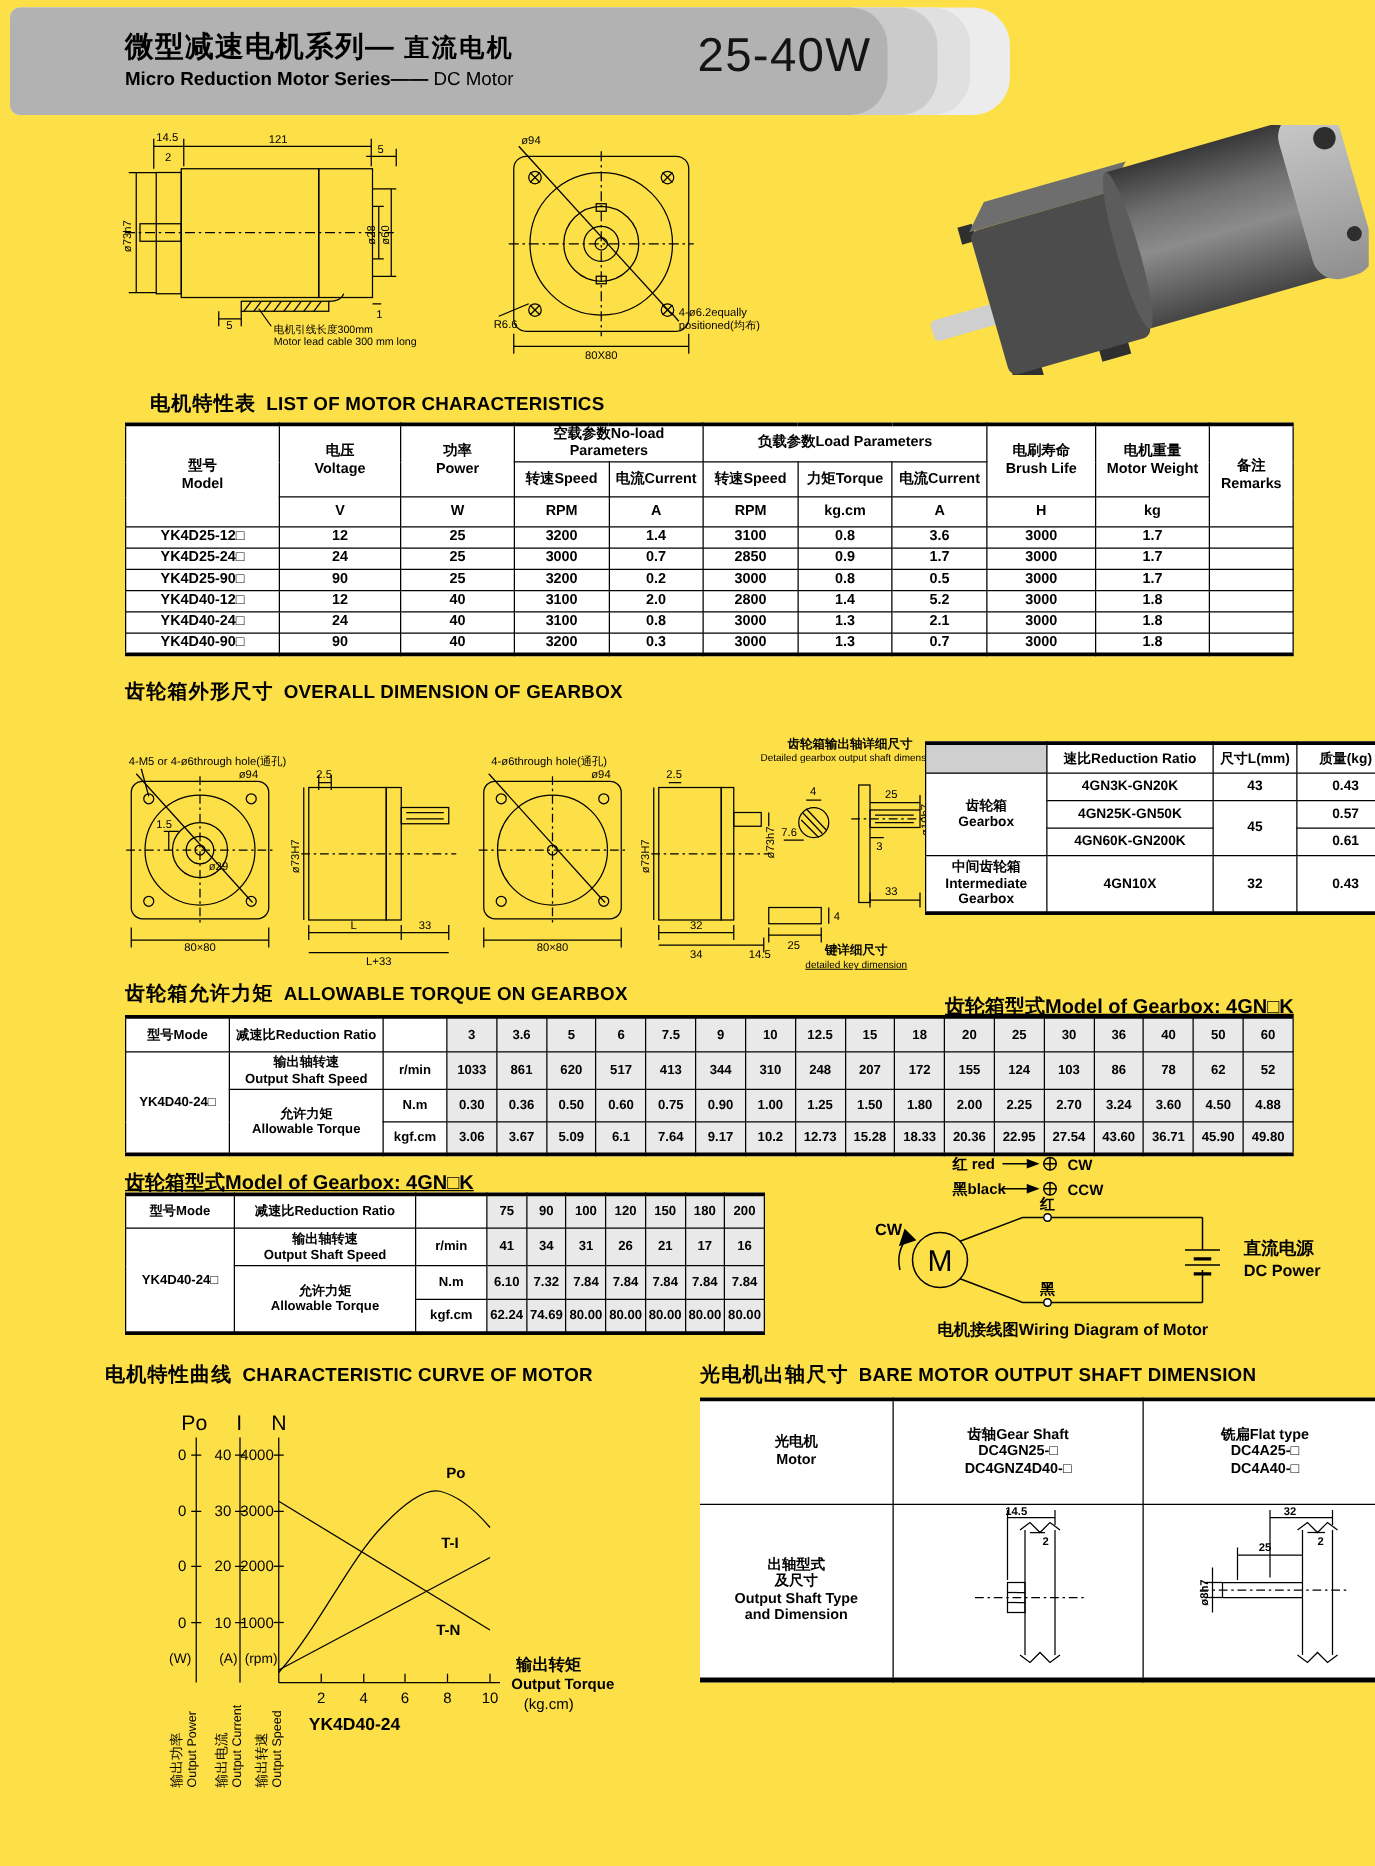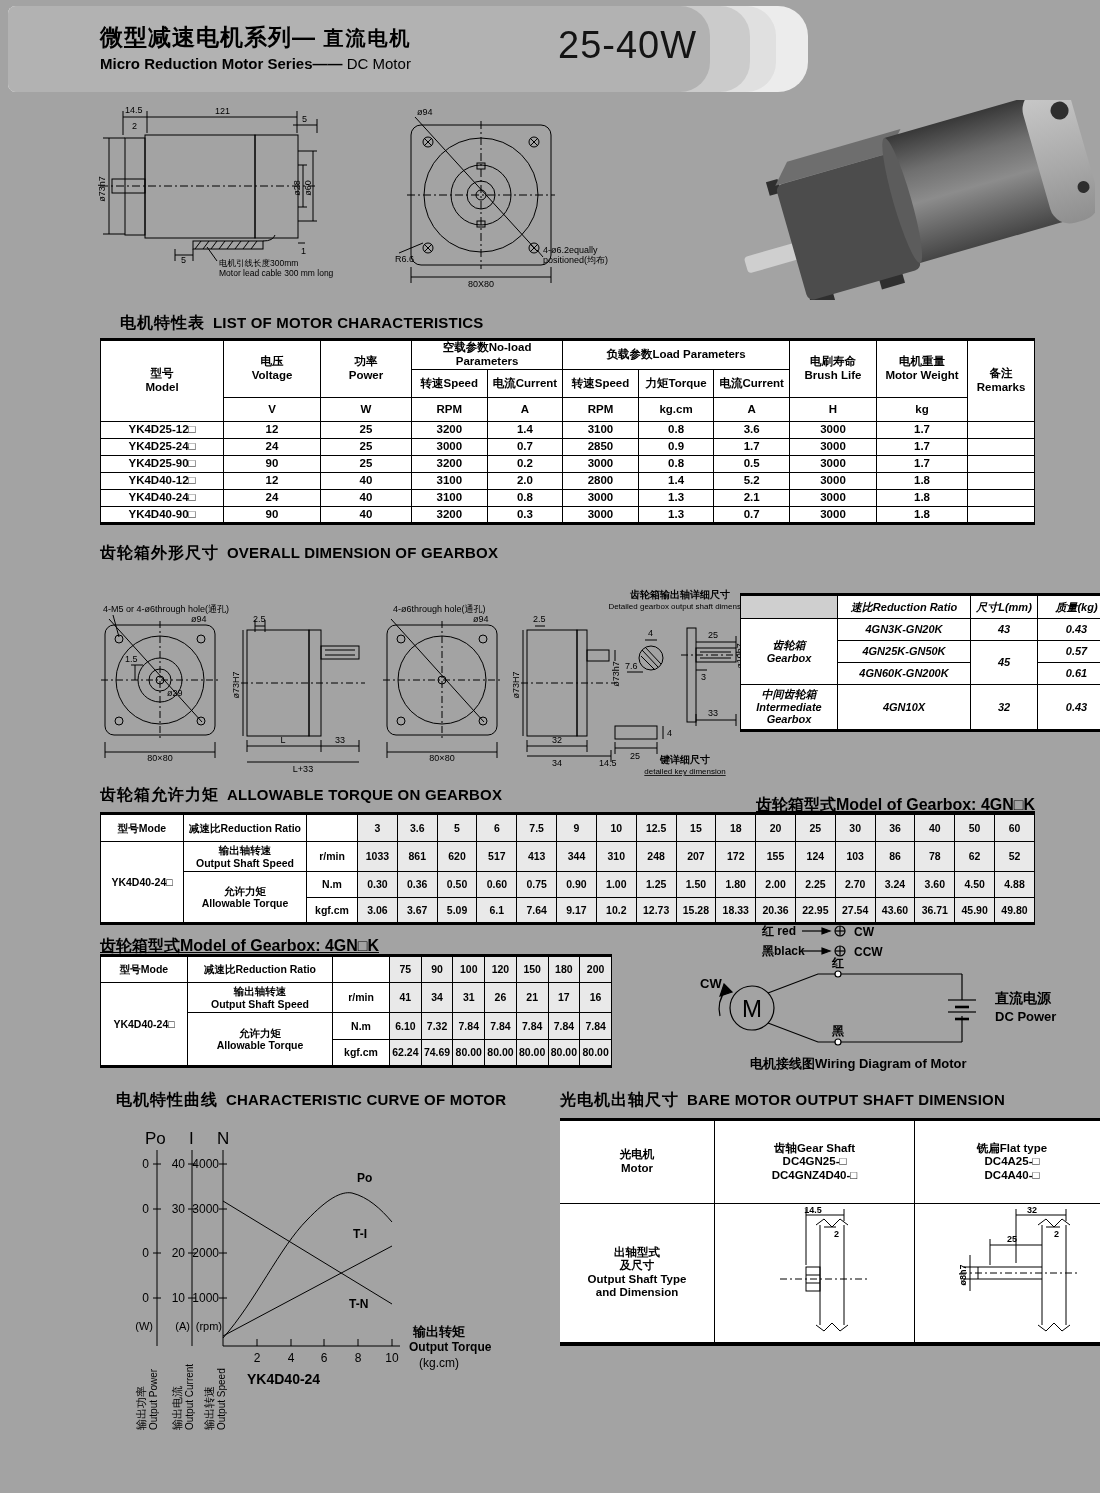--- a/index.html
+++ b/index.html
@@ -1,16 +1,16 @@
 <!DOCTYPE html>
 <html><head>
 <meta charset="utf-8">
 <style>
   html,body{margin:0;padding:0;background:#fff;}
-  #page{position:relative;width:1100px;height:1493px;background:#a3a3a3;overflow:hidden;
+  #page{position:relative;width:1100px;height:1493px;background:#fde047;overflow:hidden;
         font-family:"Liberation Sans","DejaVu Sans",sans-serif;color:#000;}
   .abs{position:absolute;}
   .pre{white-space:pre-line;}
   
   .banner{position:absolute;top:6px;height:86px;border-radius:8px 30px 30px 8px;}
   .b4{left:8px;width:800px;background:#ececec;}
   .b3{left:8px;width:768px;background:#e0e0e0;}
   .b2{left:8px;width:742px;background:#cbcbcb;}
   .b1{left:8px;width:702px;background:#b2b2b2;}
   .title-block{position:absolute;left:100px;top:22px;}
@@ -26,21 +26,21 @@
   .small-h{font-size:16px;font-weight:bold;text-decoration:underline;}
   
   table{border-collapse:collapse;background:#fff;}
   .tbl{table-layout:fixed;border-top:3px solid #000;border-bottom:3px solid #000;}
   .tbl td{border:1px solid #000;text-align:center;vertical-align:middle;padding:0 2px;line-height:1.18;}
   .char-tbl td{font-size:11.5px;font-weight:600;}
   .char-tbl .hd{font-weight:bold;}
   .torq-tbl td{font-size:10.5px;font-weight:600;}
   .torq-tbl .lbl{font-weight:bold;font-size:10.5px;}
   .val{background:#e9e9e9;}
-  .gb-tbl td{font-size:11px;font-weight:bold;font-style:italic;}
+  .gb-tbl td{font-size:11px;font-weight:bold;}
   .gb-tbl .corner{background:#cfcfcf;}
   .bare-tbl td{font-size:11.5px;font-weight:bold;}
   svg text{font-family:"Liberation Sans","DejaVu Sans",sans-serif;fill:#000;}
   .dim{font-size:9px;}
 </style>
 </head>
 <body>
 
 <div id="page">
 
@@ -644,21 +644,21 @@
     <text style="font-size:12px;font-weight:bold" x="164" y="36">CCW</text>
     <text style="font-size:12px;font-weight:bold" x="142" y="47">红</text>
     <text style="font-size:12px;font-weight:bold" x="142" y="115">黑</text>
     <text style="font-size:24px" x="62" y="97" text-anchor="middle">M</text>
     <text style="font-size:13px;font-weight:bold" x="10" y="68">CW</text>
     <text style="font-size:14px;font-weight:bold" x="305" y="83">直流电源</text>
     <text style="font-size:13px;font-weight:bold" x="305" y="101">DC Power</text>
     <text style="font-size:13px;font-weight:bold" x="60" y="148">电机接线图Wiring Diagram of Motor</text>
   </svg>
 
-  <div class="abs sec-h" style="left:116px;top:1090px;">
+  <div class="abs sec-h" style="left:84px;top:1090px;">
     <span class="cn">电机特性曲线</span><span class="en">CHARACTERISTIC CURVE OF MOTOR</span>
   </div>
 
   <svg class="abs" style="left:95px;top:1120px;" width="460" height="315" viewBox="0 0 460 315">
     <g stroke="#000" stroke-width="1" fill="none">
       <line x1="62" y1="30" x2="62" y2="226"></line>
       <line x1="97" y1="30" x2="97" y2="226"></line>
       <line x1="128" y1="30" x2="128" y2="226"></line>
       <line x1="128" y1="226" x2="305" y2="226"></line>
       <line x1="58" y1="44" x2="66" y2="44"></line>

